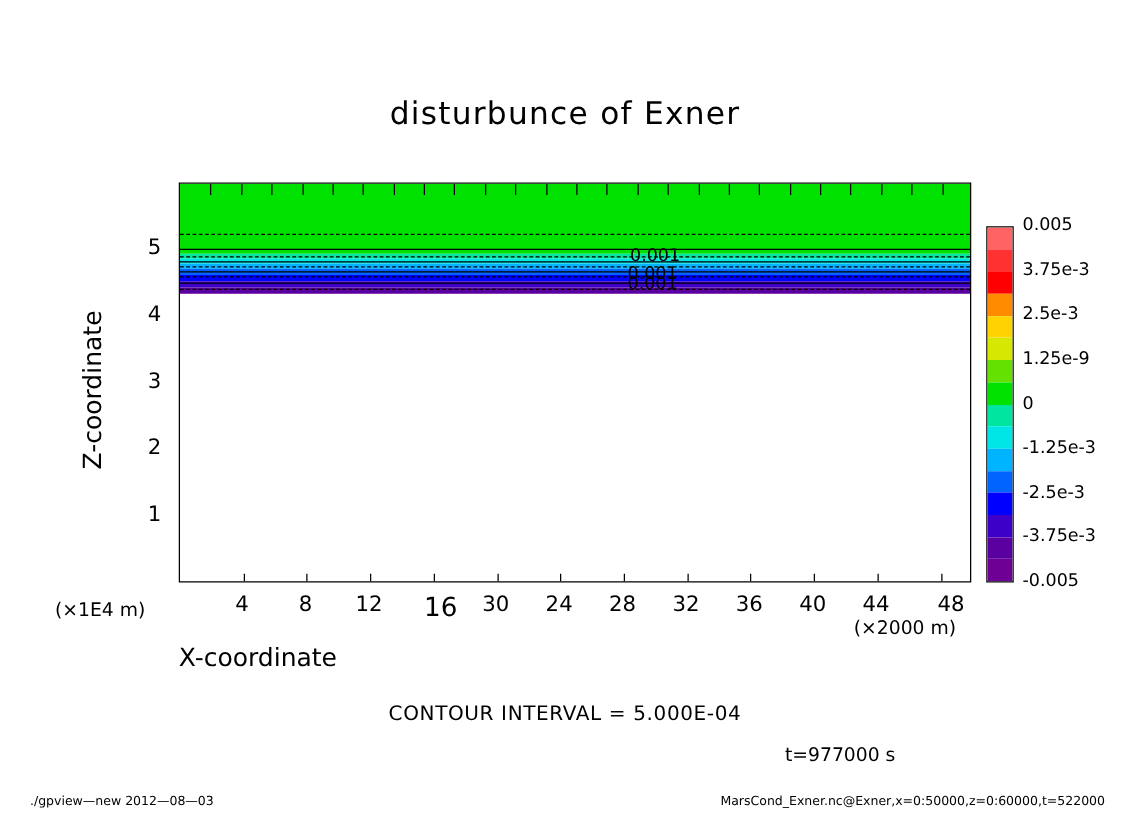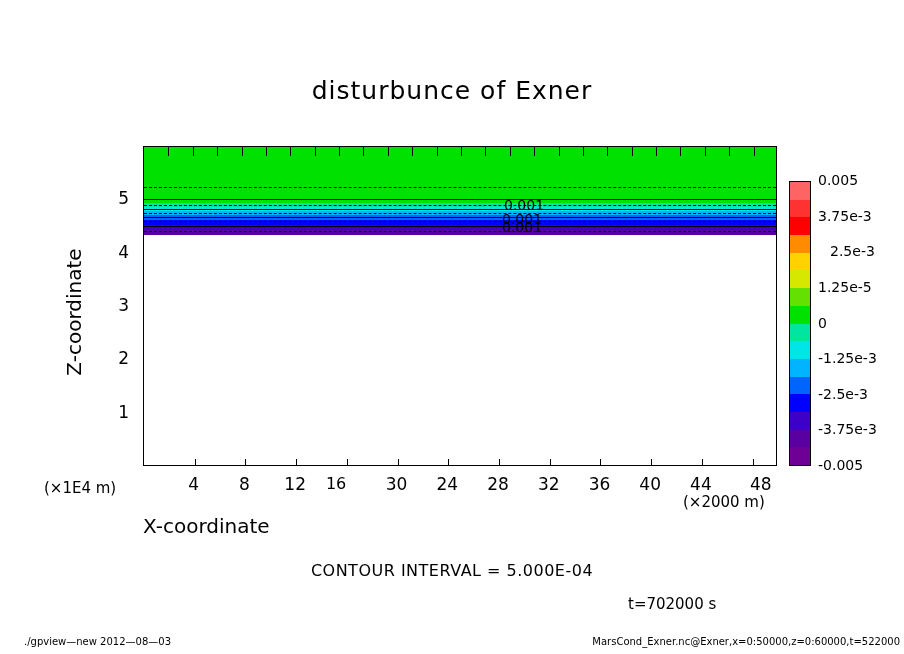--- a/index.html
+++ b/index.html
@@ -123,21 +123,21 @@
   }
   #time-stamp {
     left: 628px; top: 595px;
     font-size: 15px;
   }
   #footer-left {
     left: 24px; top: 636px;
     font-size: 10px;
   }
   #footer-right {
-    right: 4px; top: 636px;
+    right: 20px; top: 636px;
     font-size: 10px;
     text-align: right;
   }
 
   .inline-label {
     position: absolute;
     font-size: 14px;
     color: #000;
     background: transparent;
   }
@@ -227,21 +227,21 @@
     <div class="abs" style="left: 93px; top: 401.667px; width: 36px; text-align: right; font-size: 17px;">1</div>
     <div class="abs" style="left: 93px; top: 348.333px; width: 36px; text-align: right; font-size: 17px;">2</div>
     <div class="abs" style="left: 93px; top: 295px; width: 36px; text-align: right; font-size: 17px;">3</div>
     <div class="abs" style="left: 93px; top: 241.667px; width: 36px; text-align: right; font-size: 17px;">4</div>
     <div class="abs" style="left: 93px; top: 188.333px; width: 36px; text-align: right; font-size: 17px;">5</div>
   </div>
 <div id="x-tick-labels">
     <div class="abs" style="left: 173.72px; top: 474px; width: 40px; text-align: center; font-size: 17px;">4</div>
     <div class="abs" style="left: 224.44px; top: 474px; width: 40px; text-align: center; font-size: 17px;">8</div>
     <div class="abs" style="left: 275.16px; top: 474px; width: 40px; text-align: center; font-size: 17px;">12</div>
-    <div class="abs" style="left: 325.88px; top: 474px; width: 40px; text-align: left; font-size: 16px;">16</div>
+    <div class="abs" style="left: 325.88px; top: 474px; width: 40px; text-align: right; font-size: 21px;">16</div>
     <div class="abs" style="left: 376.6px; top: 474px; width: 40px; text-align: center; font-size: 17px;">30</div>
     <div class="abs" style="left: 427.32px; top: 474px; width: 40px; text-align: center; font-size: 17px;">24</div>
     <div class="abs" style="left: 478.04px; top: 474px; width: 40px; text-align: center; font-size: 17px;">28</div>
     <div class="abs" style="left: 528.76px; top: 474px; width: 40px; text-align: center; font-size: 17px;">32</div>
     <div class="abs" style="left: 579.48px; top: 474px; width: 40px; text-align: center; font-size: 17px;">36</div>
     <div class="abs" style="left: 630.2px; top: 474px; width: 40px; text-align: center; font-size: 17px;">40</div>
     <div class="abs" style="left: 680.92px; top: 474px; width: 40px; text-align: center; font-size: 17px;">44</div>
     <div class="abs" style="left: 731.64px; top: 474px; width: 40px; text-align: right; font-size: 17px;">48</div>
   </div>
 
@@ -264,25 +264,25 @@
     <div class="cb-seg" style="height: 17.6875px; background: rgb(0, 180, 255);"></div>
     <div class="cb-seg" style="height: 17.6875px; background: rgb(0, 100, 255);"></div>
     <div class="cb-seg" style="height: 17.6875px; background: rgb(0, 0, 255);"></div>
     <div class="cb-seg" style="height: 17.6875px; background: rgb(60, 0, 200);"></div>
     <div class="cb-seg" style="height: 17.6875px; background: rgb(90, 0, 160);"></div>
     <div class="cb-seg" style="height: 17.6875px; background: rgb(110, 0, 150);"></div>
   </div>
 <div id="colorbar-labels">
     <div class="cb-label" style="top: 172px;">0.005</div>
     <div class="cb-label" style="top: 207.625px;">3.75e-3</div>
-    <div class="cb-label" style="top: 243.25px; margin-left: 12px;">2.5e-3</div>
-    <div class="cb-label" style="top: 278.875px;">1.25e-5</div>
+    <div class="cb-label" style="top: 243.25px;">2.5e-3</div>
+    <div class="cb-label" style="top: 278.875px;">1.25e-9</div>
     <div class="cb-label" style="top: 314.5px;">0</div>
     <div class="cb-label" style="top: 350.125px;">-1.25e-3</div>
     <div class="cb-label" style="top: 385.75px;">-2.5e-3</div>
     <div class="cb-label" style="top: 421.375px;">-3.75e-3</div>
     <div class="cb-label" style="top: 457px;">-0.005</div>
   </div>
 
 <div class="abs" id="contour-interval">CONTOUR INTERVAL = 5.000E-04</div>
-<div class="abs" id="time-stamp">t=702000 s</div>
+<div class="abs" id="time-stamp">t=977000 s</div>
 <div class="abs" id="footer-left">./gpview—new   2012—08—03</div>
 <div class="abs" id="footer-right">MarsCond_Exner.nc@Exner,x=0:50000,z=0:60000,t=522000</div>
 
 </body></html>

